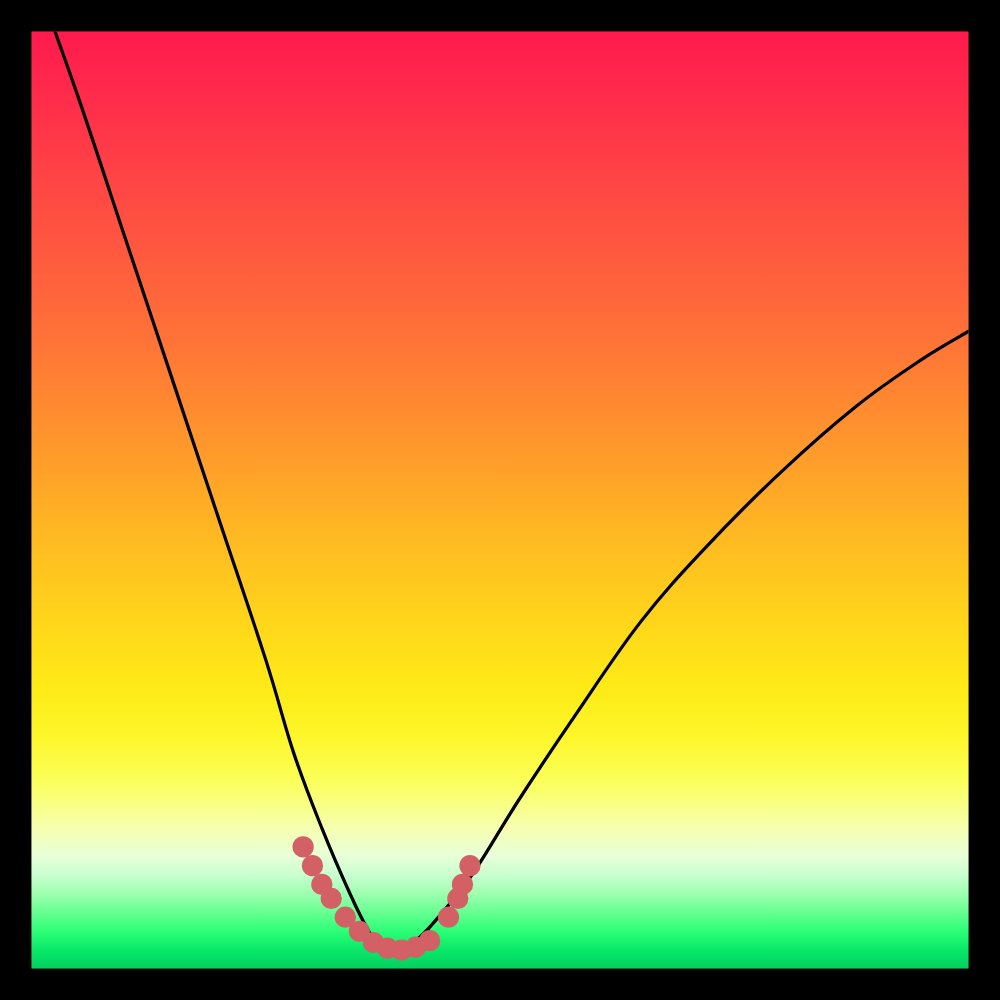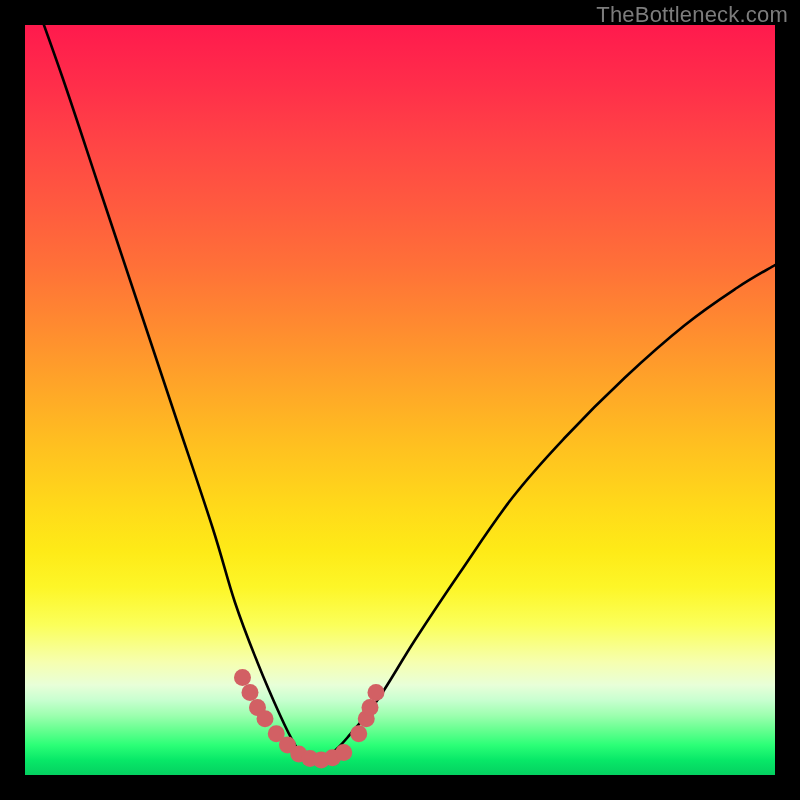--- a/index.html
+++ b/index.html
@@ -95,14 +95,13 @@
           <circle cx="307.50" cy="732.75" r="8.5" fill="#d26064"></circle>
           <circle cx="318.75" cy="727.50" r="8.5" fill="#d26064"></circle>
           <circle cx="333.75" cy="708.75" r="8.5" fill="#d26064"></circle>
           <circle cx="341.25" cy="693.75" r="8.5" fill="#d26064"></circle>
           <circle cx="345.00" cy="682.50" r="8.5" fill="#d26064"></circle>
           <circle cx="351.00" cy="667.50" r="8.5" fill="#d26064"></circle>
         </g>
     </svg>
   </div>
 
-  <div class="watermark">TheBottleneck.com</div>
 </div>
 
 </body></html>

